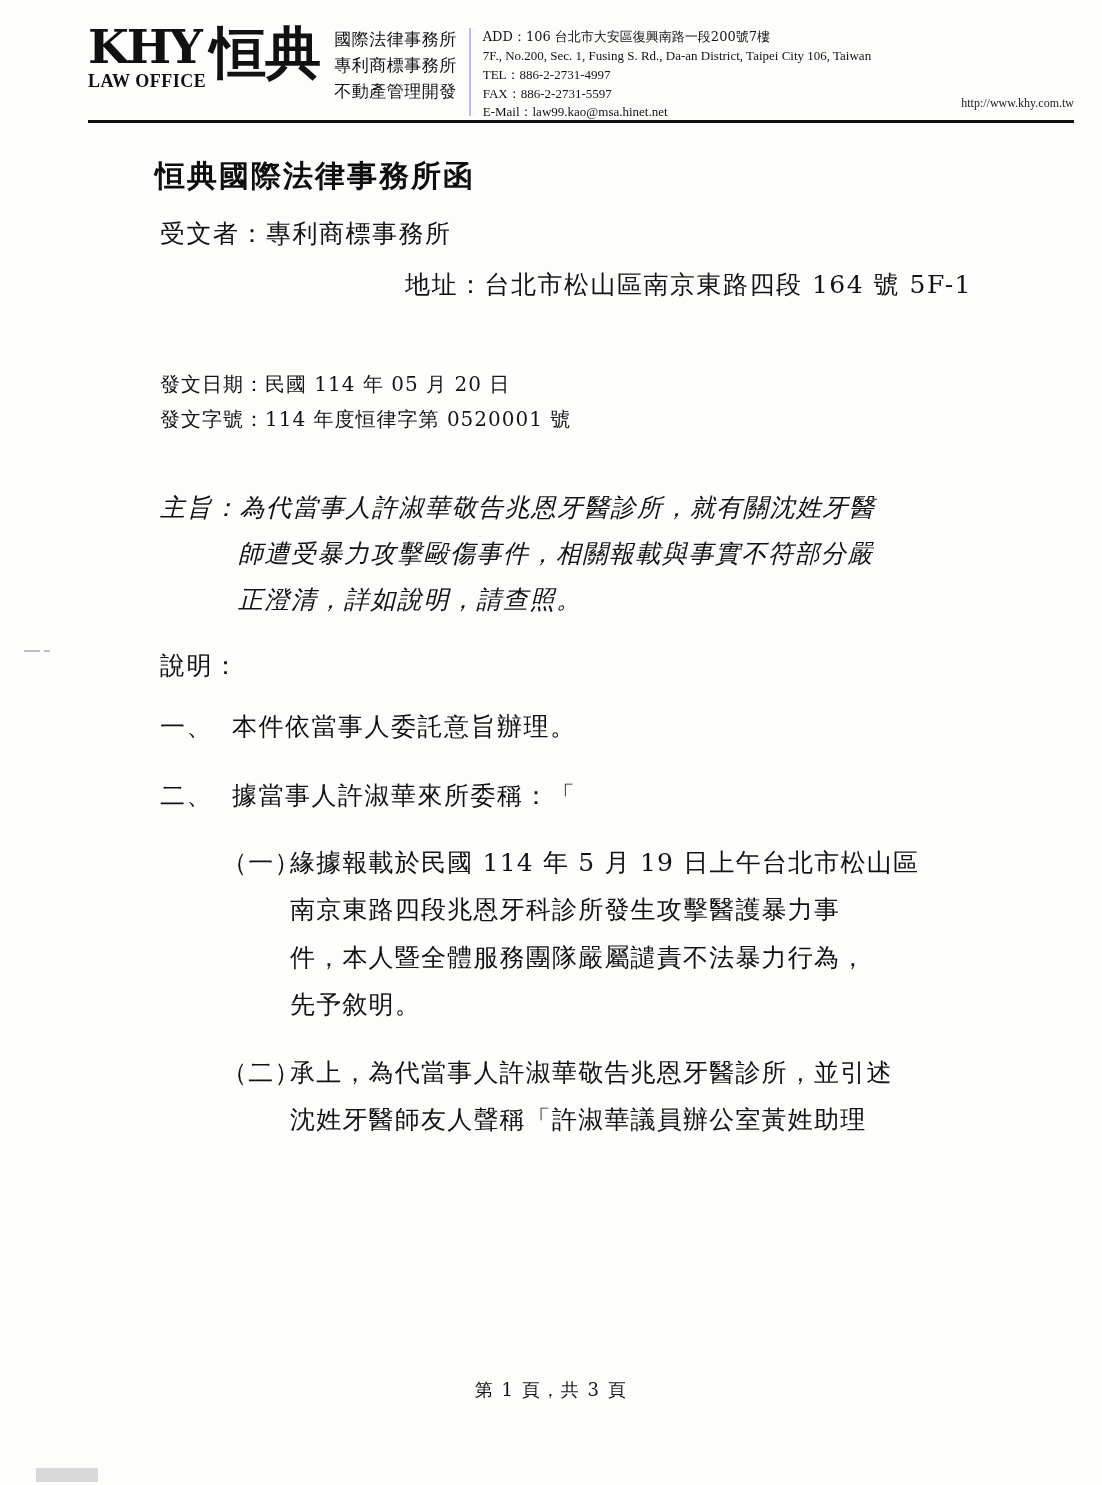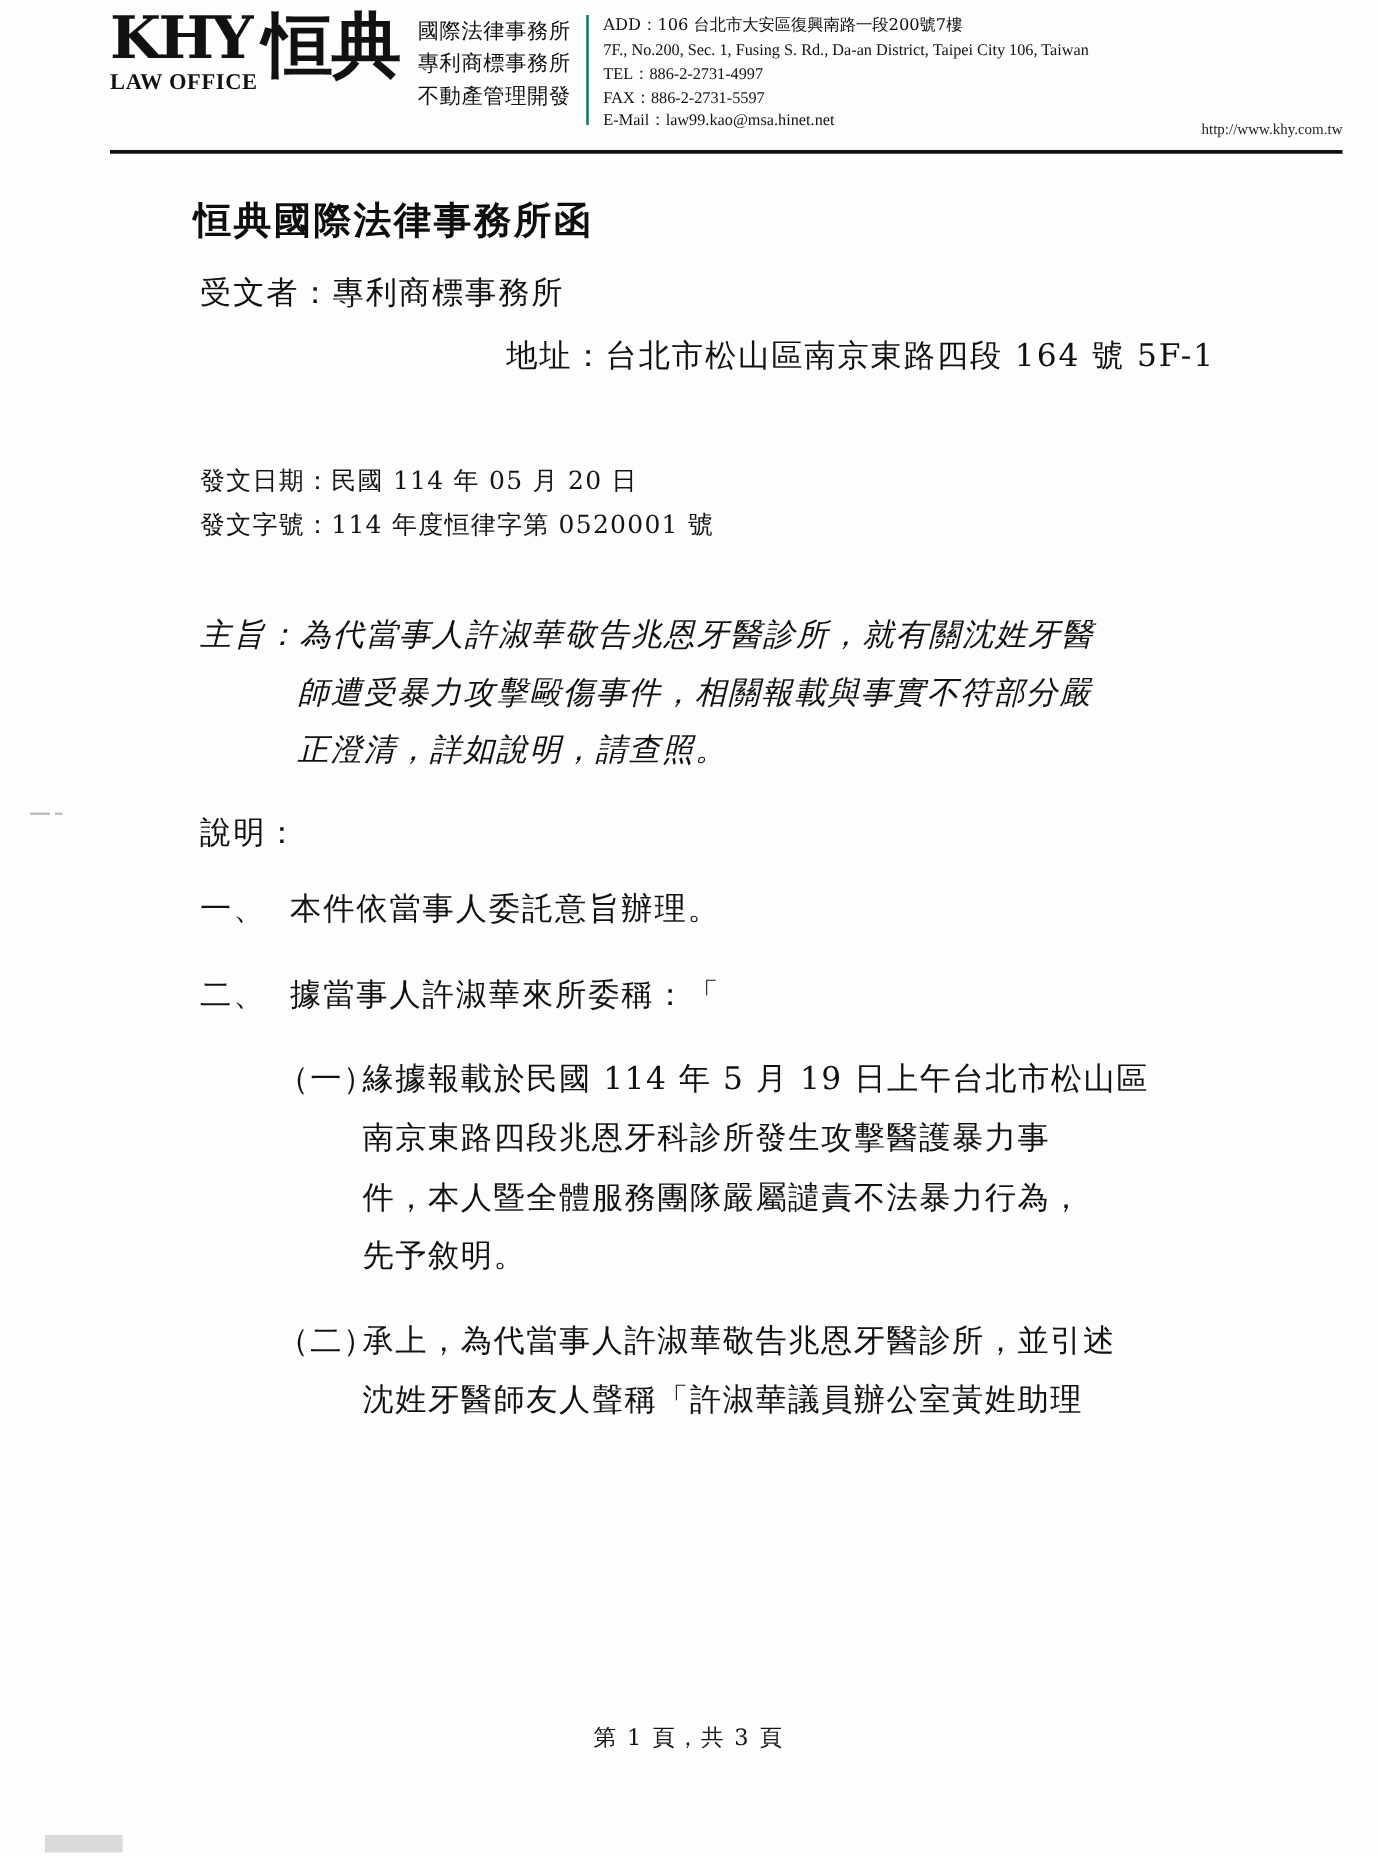--- a/index.html
+++ b/index.html
@@ -27,21 +27,21 @@
   .letterhead {
     position: absolute;
     top: 8px;
     left: 0;
     width: 1102px;
     height: 108px;
   }
   .lh-inner {
     position: absolute;
     left: 88px;
-    top: 0;
+    top: 16px;
     width: 990px;
     height: 96px;
     display: flex;
     align-items: flex-start;
   }
   .logo-block {
     display: flex;
     align-items: flex-start;
   }
   .logo-khy {
@@ -68,26 +68,26 @@
     font-weight: 700;
     font-size: 56px;
     line-height: 1;
     margin-left: 4px;
     letter-spacing: -1px;
     color: #111;
   }
   .practice-lines {
     margin-left: 14px;
     margin-top: 4px;
-    font-family: Liberation Sans, sans-serif;
+    font-family: Liberation Mono, monospace;
     font-size: 17px;
     line-height: 1.52;
     letter-spacing: 0.5px;
     color: #111;
-    border-right: 2px solid #0f766e;
+    border-right: 2px solid #c4b5fd;
     padding-right: 12px;
     height: 88px;
   }
   .contact-block {
     margin-left: 12px;
     margin-top: 4px;
     font-family: "Liberation Serif", serif;
     font-size: 13px;
     line-height: 1.45;
     color: #111;

